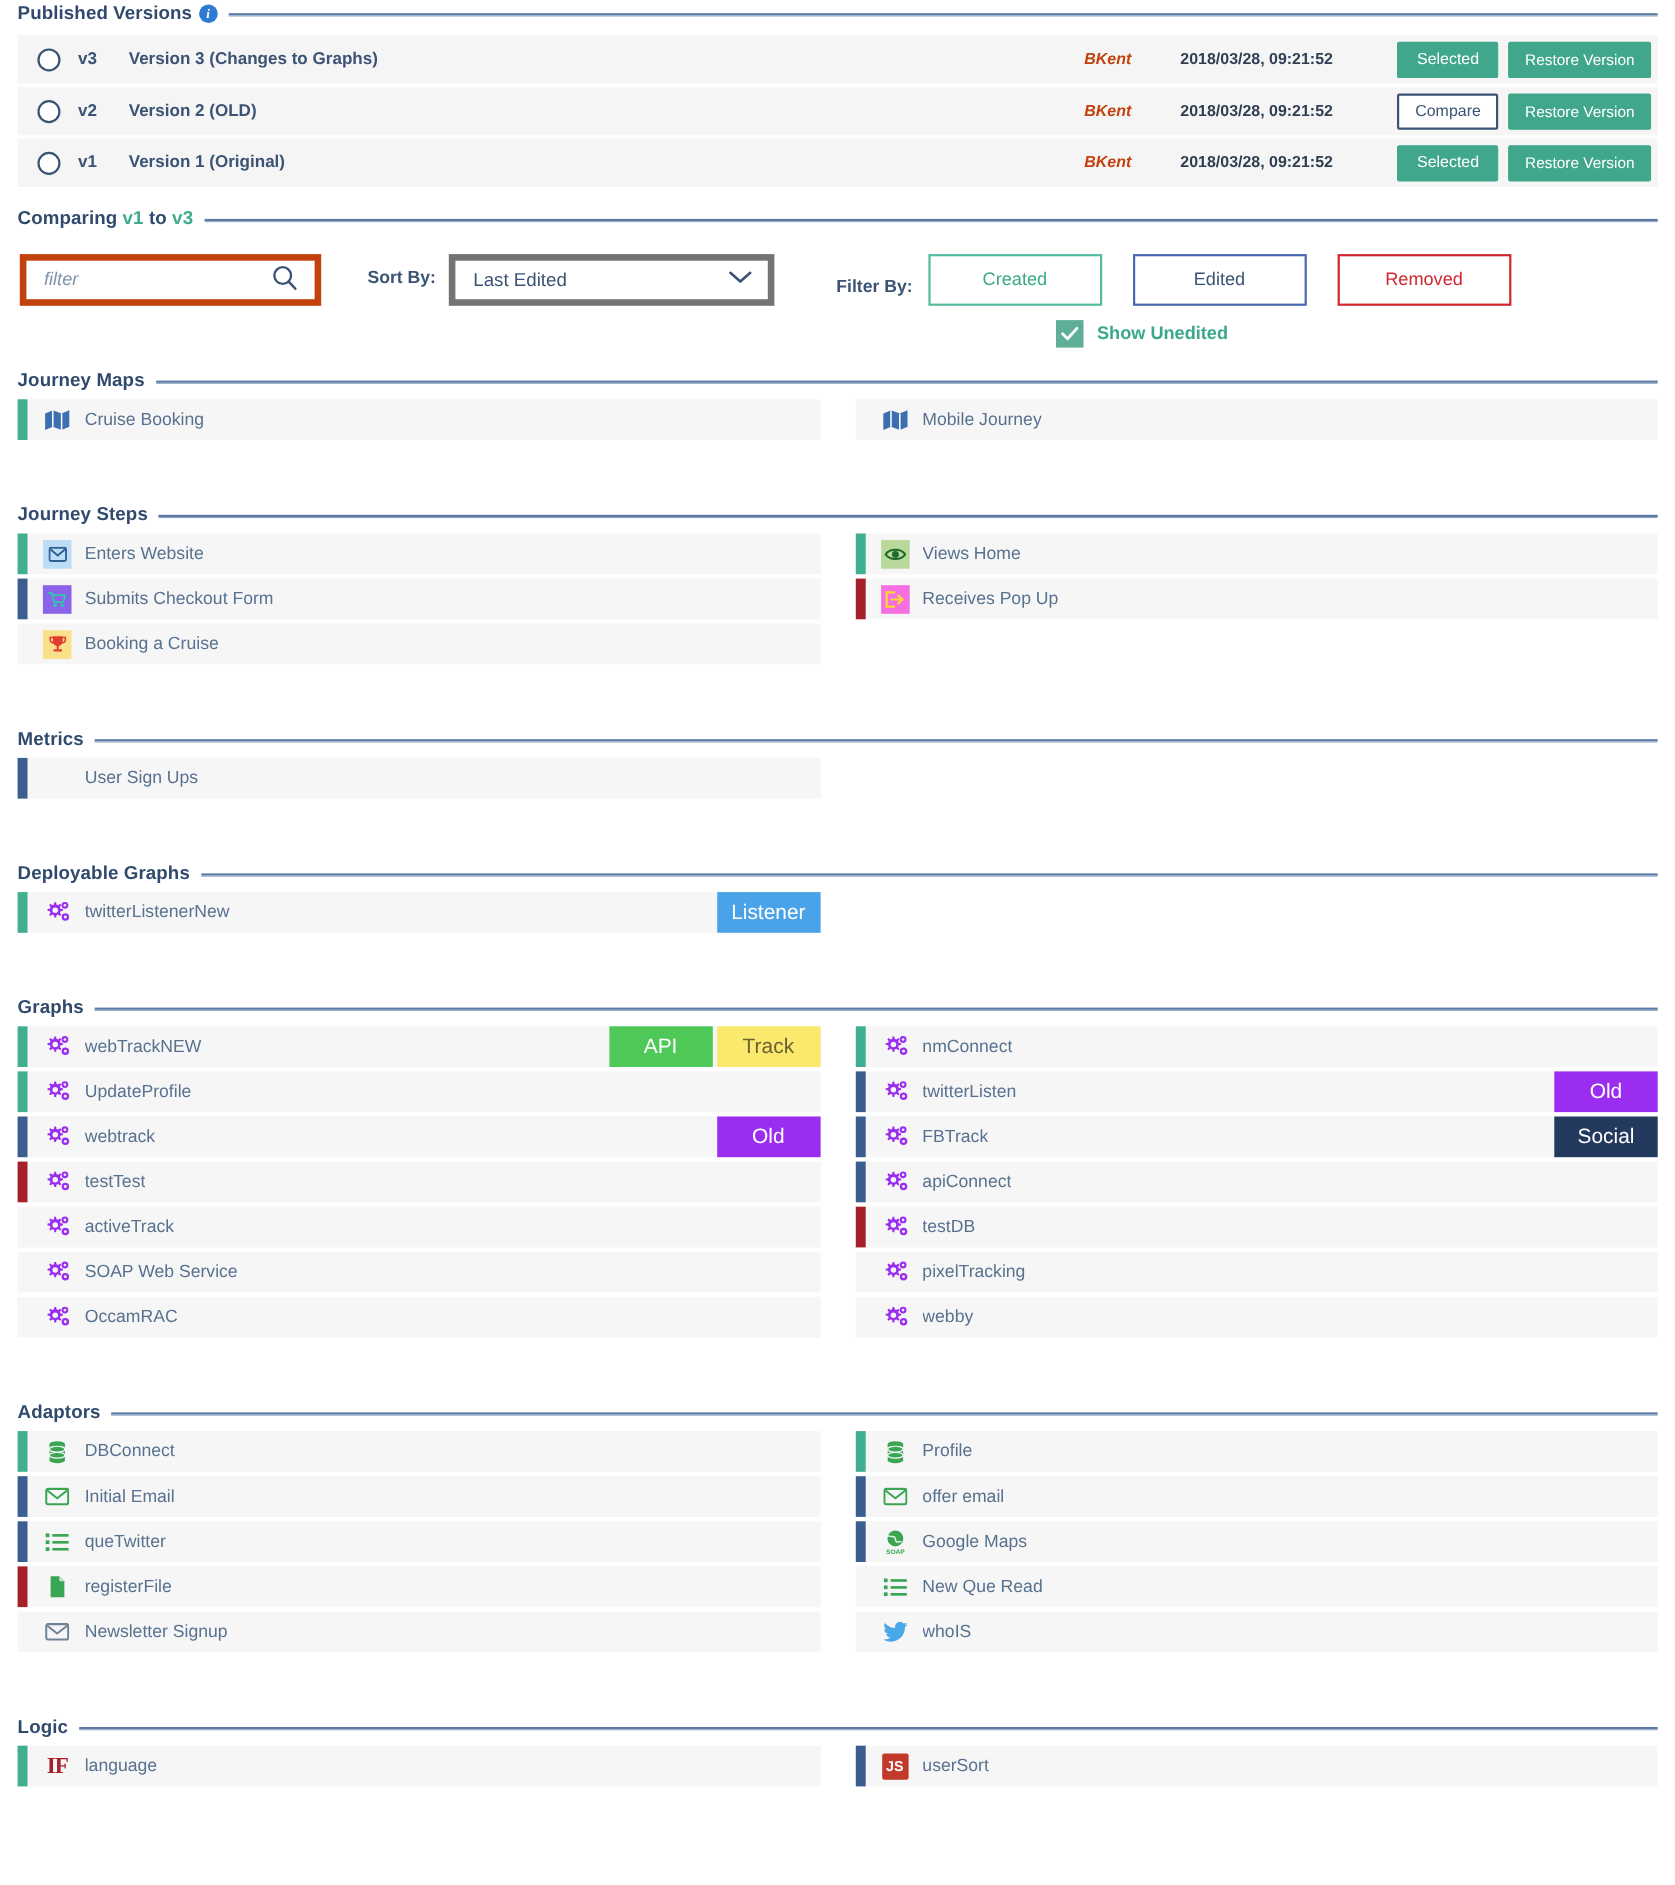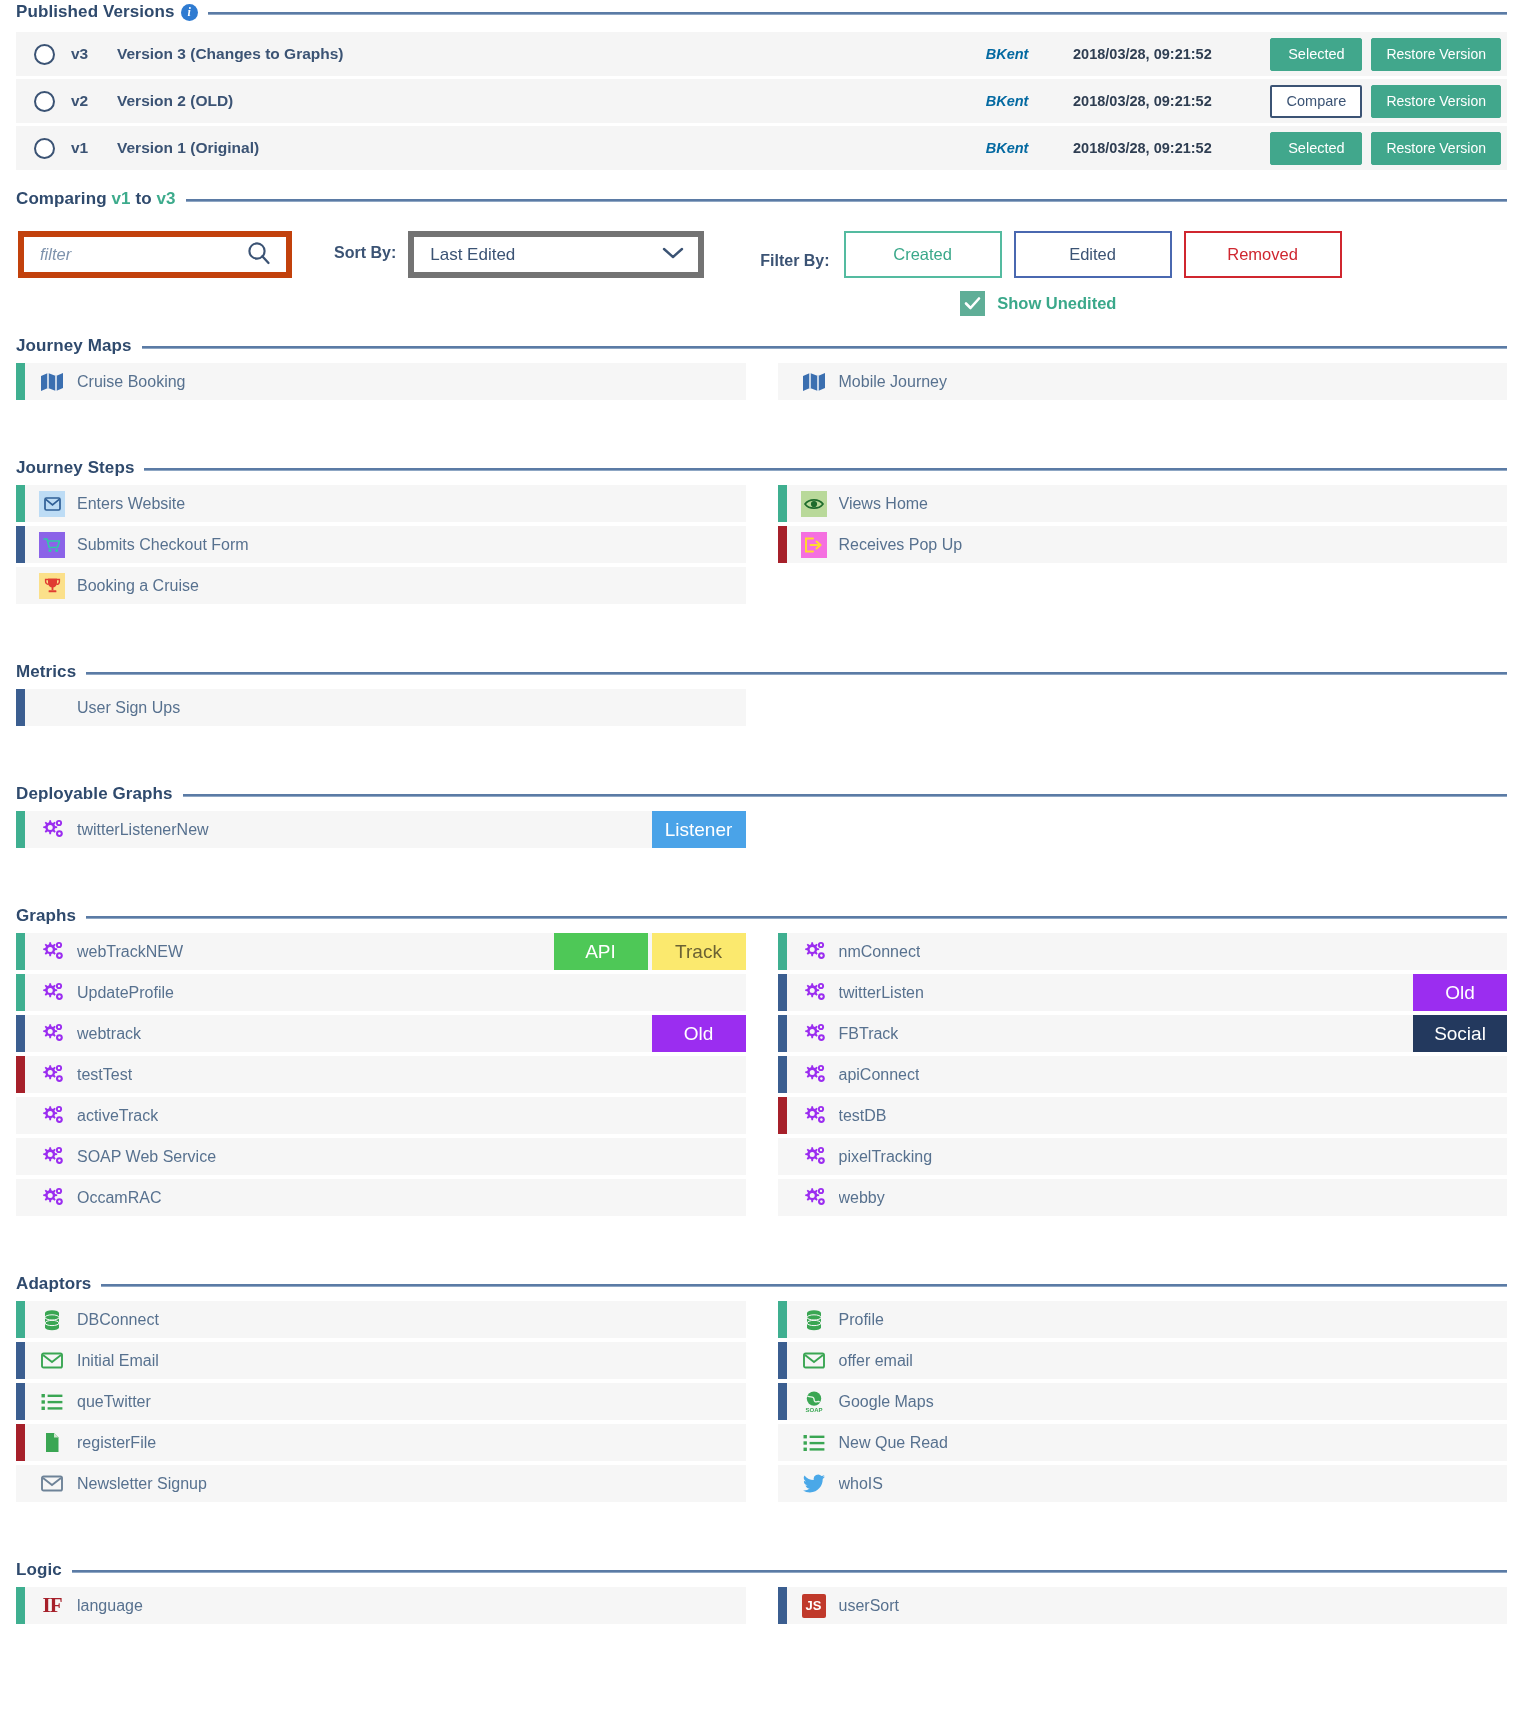--- a/index.html
+++ b/index.html
@@ -53,21 +53,21 @@
     flex: 0 0 auto;
   }
   .vtag {
     width: 46px; margin-left: 16px;
     font-size: 15.5px; font-weight: bold; color: #3b5374;
   }
   .vname { font-size: 15.5px; font-weight: bold; color: #3b5374; }
   .vspacer { flex: 1 1 auto; }
   .vuser {
     font-style: italic; font-weight: bold; font-size: 14.5px;
-    color: #0369a1; width: 90px; text-align: right;
+    color: #c2410c; width: 90px; text-align: right;
   }
   .vdate {
     font-weight: bold; font-size: 14.5px;
     color: #2f3e52; width: 200px; text-align: center; margin-left: 14px;
   }
   .vbtns { display: flex; gap: 9px; margin-left: 28px; margin-right: 6px; }
   .btn {
     min-width: 92px; height: 33px; padding: 0 14px;
     display: inline-flex; align-items: center; justify-content: center;
     font-size: 14.5px; border-radius: 2px; cursor: pointer;
@@ -107,21 +107,21 @@
     display: flex; align-items: center; justify-content: space-between;
     padding: 0 14px 0 16px;
   }
   .select-wrap .sel-val { font-size: 17px; color: #3b5374; }
   .filterby-block { margin-left: 56px; }
   .filterby-row { display: flex; align-items: center; }
   .filterby-label {
     font-size: 16px; font-weight: bold; color: #3b5374;
     margin-top: 13px; white-space: nowrap;
   }
-  .fbtns { display: flex; gap: 12px; margin-left: 14px; }
+  .fbtns { display: flex; gap: 28px; margin-left: 14px; }
   .fbtn {
     width: 158px; height: 47px;
     display: inline-flex; align-items: center; justify-content: center;
     font-size: 16.5px; background: #fff; cursor: pointer;
   }
   .fbtn.created { border: 2px solid #54bba0; color: #3aa88a; }
   .fbtn.edited  { border: 2px solid #4a68b0; color: #3b5374; }
   .fbtn.removed { border: 2px solid #d0262f; color: #cf2730; }
   .unedited-row {
     display: flex; align-items: center; gap: 12px;

